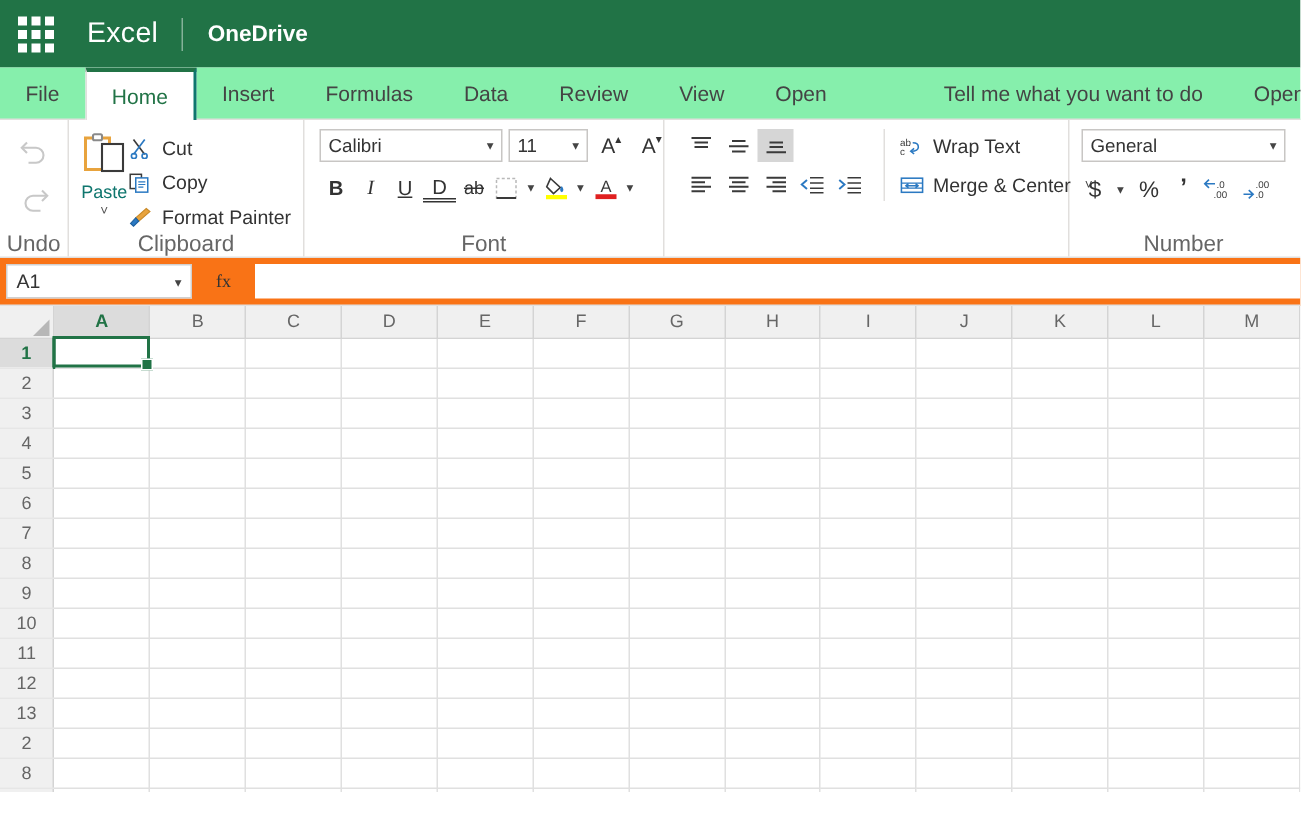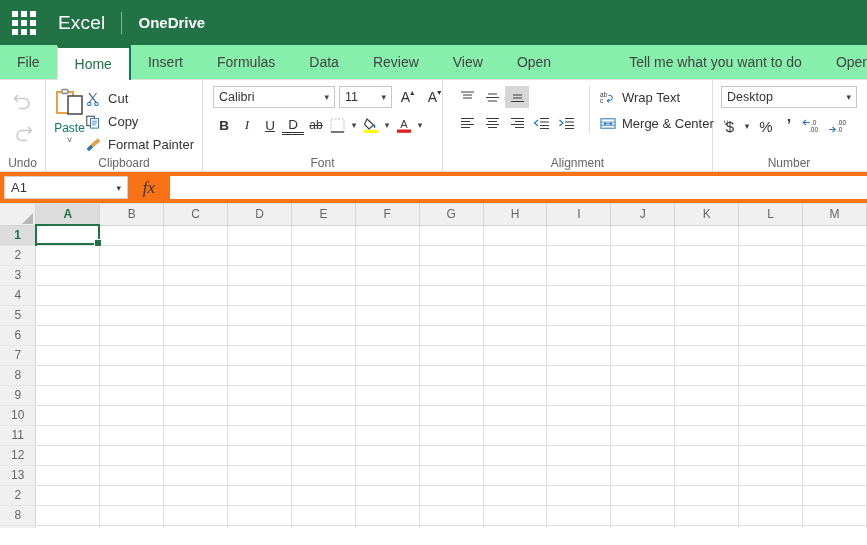--- a/index.html
+++ b/index.html
@@ -85,21 +85,21 @@
   }
   .group {
     position: relative;
     display: flex;
     flex-direction: column;
     padding: 6px 0 0 0;
     border-right: 1px solid #e1dfdd;
   }
   .group-body { flex: 1; display: flex; align-items: flex-start; padding: 0 8px; }
   .group-label {
-    font-size: 12px; color: #666666;
+    font-size: 15px; color: #666666;
     text-align: center;
     height: 16px; line-height: 16px;
     width: 100%;
   }
 
   
   .g-undo { width: 46px; align-items: center; }
   .undo-stack { display: flex; flex-direction: column; gap: 10px; padding-top: 4px; }
   .arrow-btn { width: 26px; height: 22px; display: flex; align-items: center; justify-content: center; cursor: pointer; }
   .arrow-btn svg { display: block; }
@@ -184,21 +184,21 @@
     font-size: 13px; color:#333;
     display:flex; align-items:center;
     padding-left: 6px;
     position: relative; cursor: text;
   }
   .namebox .sel-chev { right: 6px; }
   .fx {
     width: 42px; height: 23px;
     display:flex; align-items:center; justify-content:center;
     font-family: "Liberation Serif", serif;
-    font-style: italic; font-size: 17px; color:#333;
+    font-size: 12px; color:#333;
     cursor: pointer;
   }
   .finput {
     flex: 1; height: 23px;
     border: none; background: #fff;
     font-size: 13px; color:#333;
     padding-left: 6px;
     outline: none;
   }
 
@@ -507,27 +507,26 @@
               <rect x="1" y="2.5" width="15" height="10" fill="#fff" stroke="#2b79c2" stroke-width="1.1"></rect>
               <path d="M1 6 H16 M1 9.5 H16" stroke="#2b79c2" stroke-width=".8"></path>
               <path d="M4.5 7.8 H12.5 M6 6.3 L4.2 7.8 L6 9.3 M11 6.3 L12.8 7.8 L11 9.3" stroke="#2b79c2" stroke-width="1.1" fill="none"></path>
             </svg>
           </span>
           <span class="lbl">Merge &amp; Center</span>
           <span class="mini-chev">˅</span>
         </div>
       </div>
     </div>
-    <div class="group-label">Alignment</div>
   </div>
 
   <div class="group g-num">
     <div class="group-body" style="flex-direction:column; padding-left:8px;">
       <div class="num-sel">
-        <span>Desktop</span>
+        <span>General</span>
         <span class="sel-chev">▾</span>
       </div>
       <div class="num-row">
         <div class="nbtn" style="width:18px;font-size:15px;">$</div>
         <div class="mini-chev">▾</div>
         <div class="nbtn" style="width:22px;font-size:15px;">%</div>
         <div class="nbtn" style="width:20px;font-size:16px;font-weight:bold;">’</div>
         <div class="nbtn" style="width:24px;">
           <svg width="22" height="16" viewBox="0 0 22 16">
             <text x="9" y="7" font-size="6.5" fill="#3a3a3a" font-family="Liberation Sans, sans-serif">.0</text>

